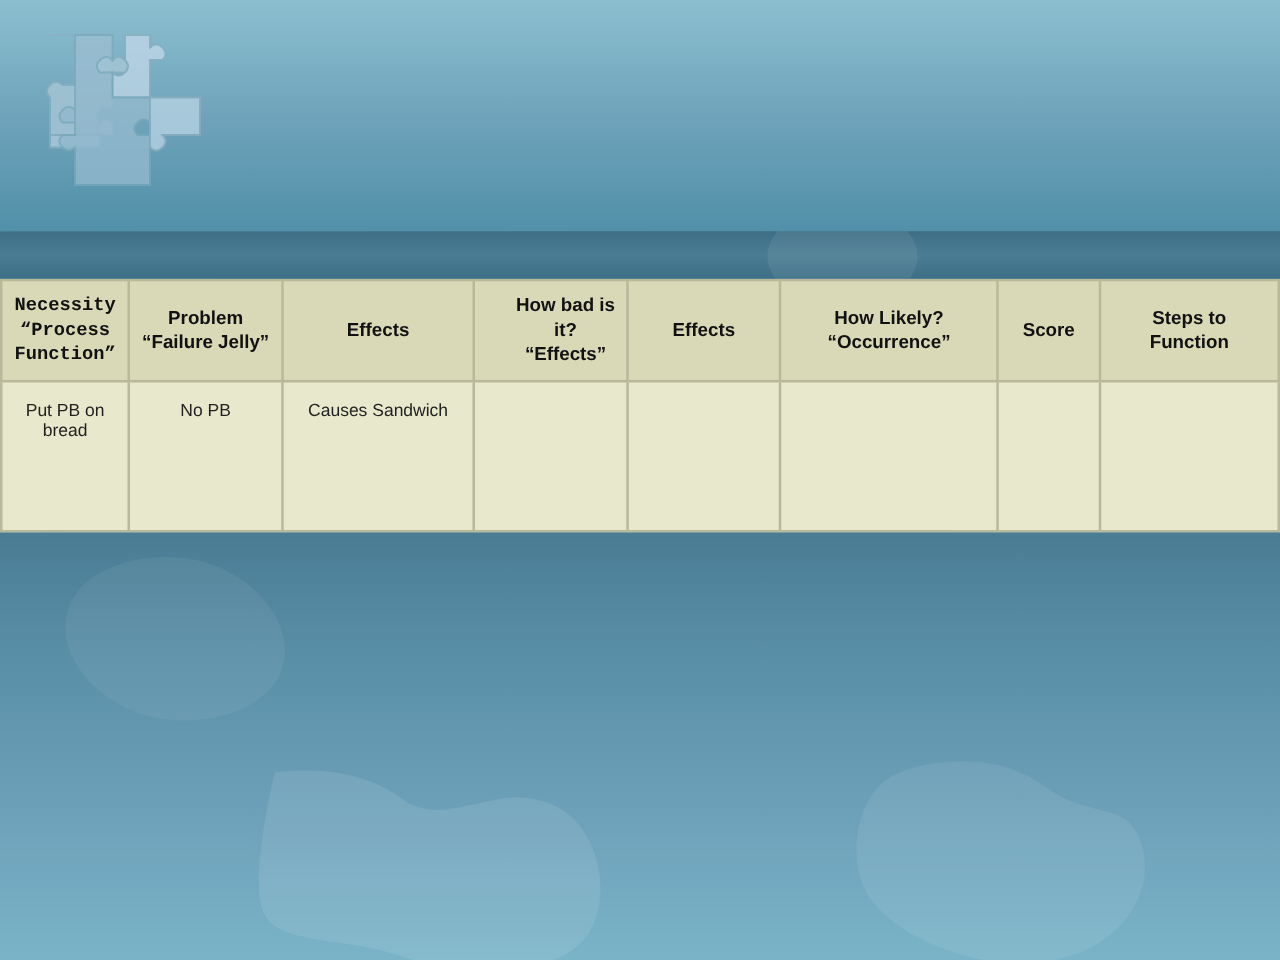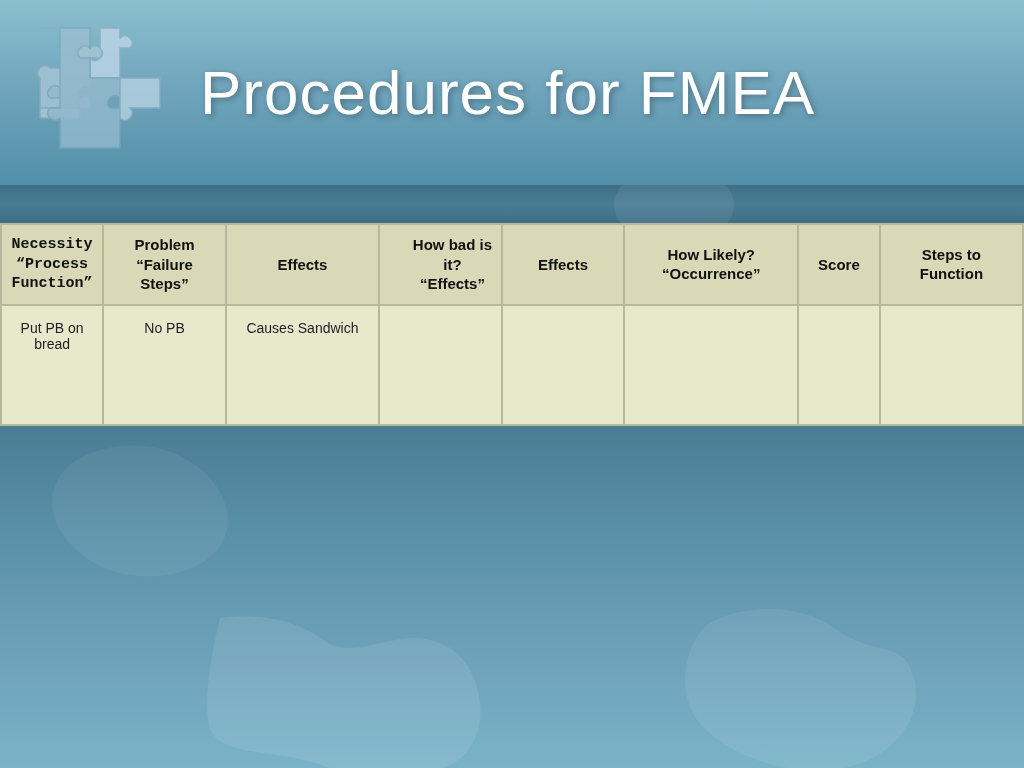--- a/index.html
+++ b/index.html
@@ -155,36 +155,35 @@
         <path d="M10,90 L60,90 L60,80 Q55,75 50,80 Q45,85 50,90 L50,90 L50,100 L10,100 Z" fill="#b0ccdc" stroke="#8ab0c0" stroke-width="1.5" opacity="0.9"></path>
 
         <path d="M30,10 L60,10 L60,30 Q55,25 50,30 Q45,35 50,40 L60,40 L60,60 L90,60 L90,80 
                  Q85,75 80,80 Q75,85 80,90 L90,90 L90,130 L30,130 L30,100 
                  Q25,105 20,100 Q15,95 20,90 L30,90 L30,70 
                  Q25,65 20,70 Q15,75 20,80 L30,80 L30,10 Z" fill="#98bcd0" stroke="#7aaabb" stroke-width="1.5" opacity="0.85"></path>
 
         <path d="M90,60 L130,60 L130,90 L100,90 Q105,95 100,100 Q95,105 90,100 L90,60 Z" fill="#b8d4e4" stroke="#8ab0c0" stroke-width="1.5" opacity="0.9"></path>
       </svg>
     </div>
-    <h1 class="header-title">Procedures for FMEA</h1>
   </div>
 
   <div class="band"></div>
 
   <div class="table-section">
     <table>
       <thead>
         <tr>
           <th class="col-necessity">
             <span>Necessity</span><br>
             <span>“Process Function”</span>
           </th>
           <th class="col-problem">
             <span>Problem</span><br>
-            <span>“Failure Steps”</span>
+            <span>“Failure Jelly”</span>
           </th>
           <th class="col-effects">
             <span>Effects</span>
           </th>
           <th class="col-howbad">
             <span>How bad is it?</span><br>
             <span>“Effects”</span>
           </th>
           <th class="col-causes">
             <span>Effects</span>

